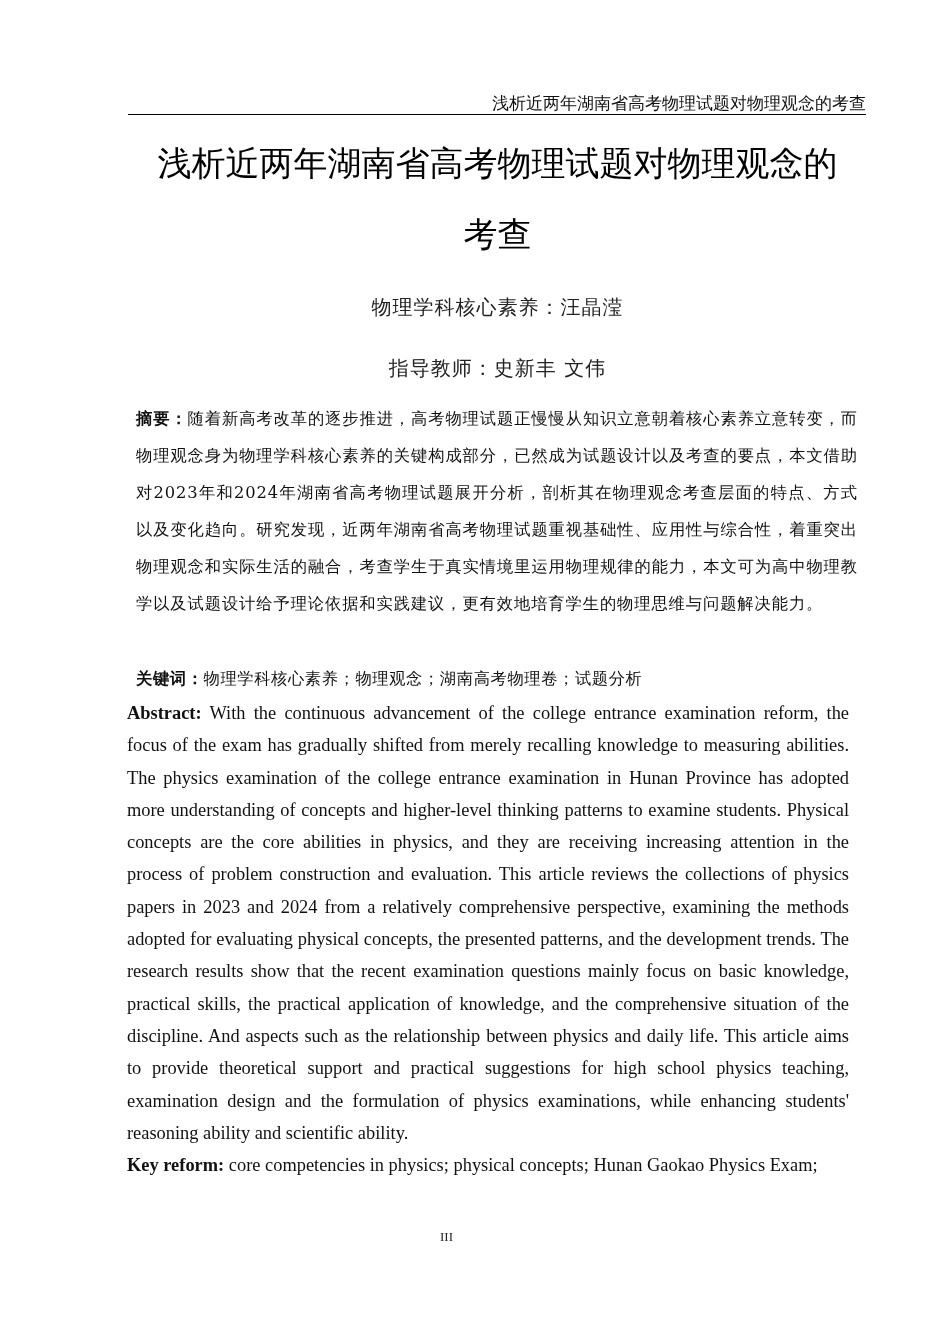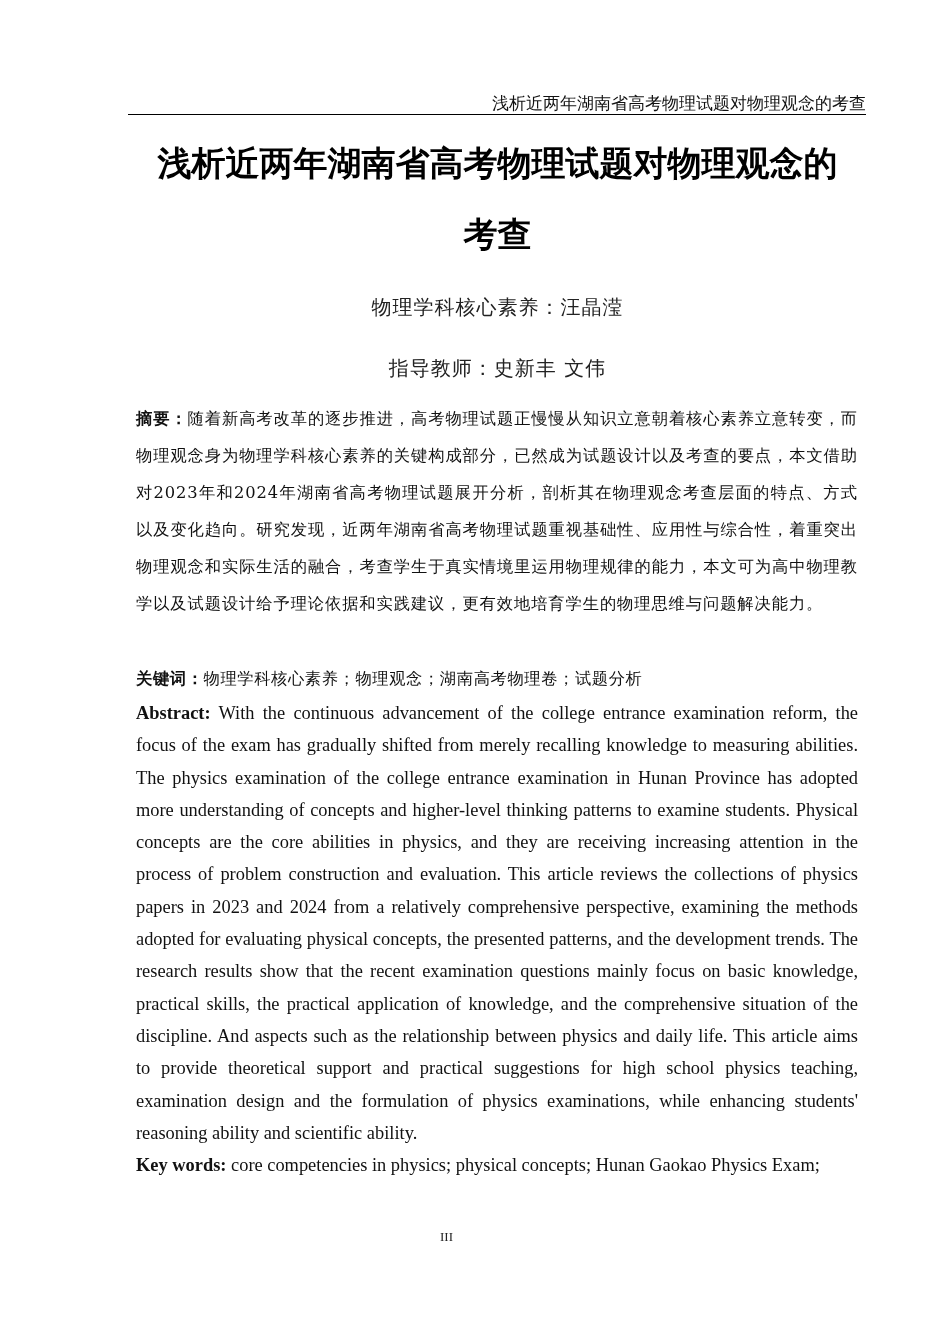--- a/index.html
+++ b/index.html
@@ -10,40 +10,40 @@
       text-align: right; font-family: "DejaVu Serif", serif; font-size: 17px; line-height: 22px;
       color: #111;
     }
     .header-rule {
       position: absolute; left: 128px; top: 114px; width: 738px; height: 0;
       border-top: 1.6px solid #000;
     }
     .title {
       position: absolute; left: 135px; top: 140px; width: 725px;
       text-align: center; font-family: "DejaVu Sans", sans-serif; font-size: 34px;
-      line-height: 46px; font-weight: bold; color: #000; margin: 0;
+      line-height: 46px; font-weight: normal; color: #000; margin: 0;
     }
     .title .line2 { display: block; margin-top: 25px; }
     .author, .advisor {
       position: absolute; left: 135px; width: 725px; text-align: center;
       font-family: "DejaVu Serif", serif; font-size: 20px; line-height: 26px; color: #222;
       letter-spacing: 1px;
     }
     .author { top: 294px; }
     .advisor { top: 355px; }
     .cn-para {
       position: absolute; left: 136px; width: 722px;
       font-family: "DejaVu Serif", serif; font-size: 16.3px; line-height: 37px;
       text-align: justify; letter-spacing: 0.9px; color: #111; margin: 0;
     }
     .abstract-cn { top: 400px; }
     .keywords-cn { top: 660px; letter-spacing: 0.6px; }
     .label-bold { font-weight: bold; }
     .en-para {
-      position: absolute; left: 136px; width: 722px;
+      position: absolute; left: 127px; width: 722px;
       font-family: "Liberation Serif", serif; font-size: 18.4px; line-height: 32.3px;
       text-align: justify; color: #111; margin: 0;
     }
     .abstract-en { top: 697px; }
     .keywords-en { top: 1149px; white-space: nowrap; overflow: hidden; }
     .page-number {
       position: absolute; left: 440px; top: 1229px; width: 120px; 
       font-family: "Liberation Serif", serif; font-size: 13px; color: #222;
     }
   </style>
@@ -62,17 +62,17 @@
 
   <div class="author">物理学科核心素养：汪晶滢</div>
   <div class="advisor">指导教师：史新丰  文伟</div>
 
   <p class="cn-para abstract-cn"><span class="label-bold">摘要：</span><span>随着新高考改革的逐步推进，高考物理试题正慢慢从知识立意朝着核心素养立意转变，而物理观念身为物理学科核心素养的关键构成部分，已然成为试题设计以及考查的要点，本文借助对2023年和2024年湖南省高考物理试题展开分析，剖析其在物理观念考查层面的特点、方式以及变化趋向。研究发现，近两年湖南省高考物理试题重视基础性、应用性与综合性，着重突出物理观念和实际生活的融合，考查学生于真实情境里运用物理规律的能力，本文可为高中物理教学以及试题设计给予理论依据和实践建议，更有效地培育学生的物理思维与问题解决能力。</span></p>
 
   <p class="cn-para keywords-cn"><span class="label-bold">关键词：</span><span>物理学科核心素养；物理观念；湖南高考物理卷；试题分析</span></p>
 
   <p class="en-para abstract-en"><span class="label-bold">Abstract:</span><span> With the continuous advancement of the college entrance examination reform, the focus of the exam has gradually shifted from merely recalling knowledge to measuring abilities. The physics examination of the college entrance examination in Hunan Province has adopted more understanding of concepts and higher-level thinking patterns to examine students. Physical concepts are the core abilities in physics, and they are receiving increasing attention in the process of problem construction and evaluation. This article reviews the collections of physics papers in 2023 and 2024 from a relatively comprehensive perspective, examining the methods adopted for evaluating physical concepts, the presented patterns, and the development trends. The research results show that the recent examination questions mainly focus on basic knowledge, practical skills, the practical application of knowledge, and the comprehensive situation of the discipline. And aspects such as the relationship between physics and daily life. This article aims to provide theoretical support and practical suggestions for high school physics teaching, examination design and the formulation of physics examinations, while enhancing students' reasoning ability and scientific ability.</span></p>
 
-  <p class="en-para keywords-en"><span class="label-bold">Key words:</span><span> core competencies in physics; physical concepts; Hunan Gaokao Physics Exam;</span></p>
+  <p class="en-para keywords-en"><span class="label-bold">Key reform:</span><span> core competencies in physics; physical concepts; Hunan Gaokao Physics Exam;</span></p>
 
   <div class="page-number">III</div>
 
 </div>
 
 </body></html>

